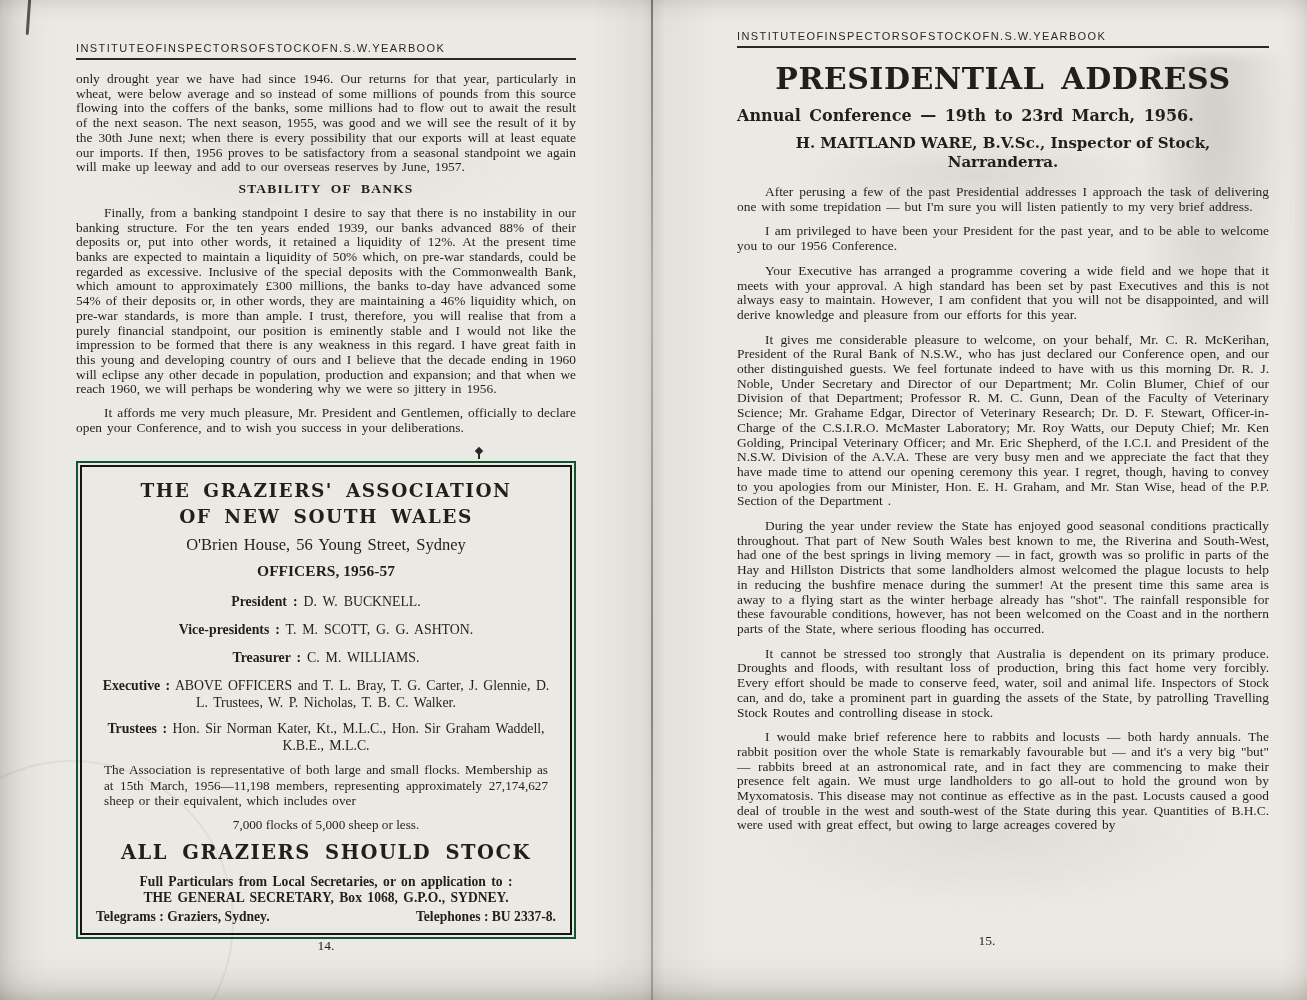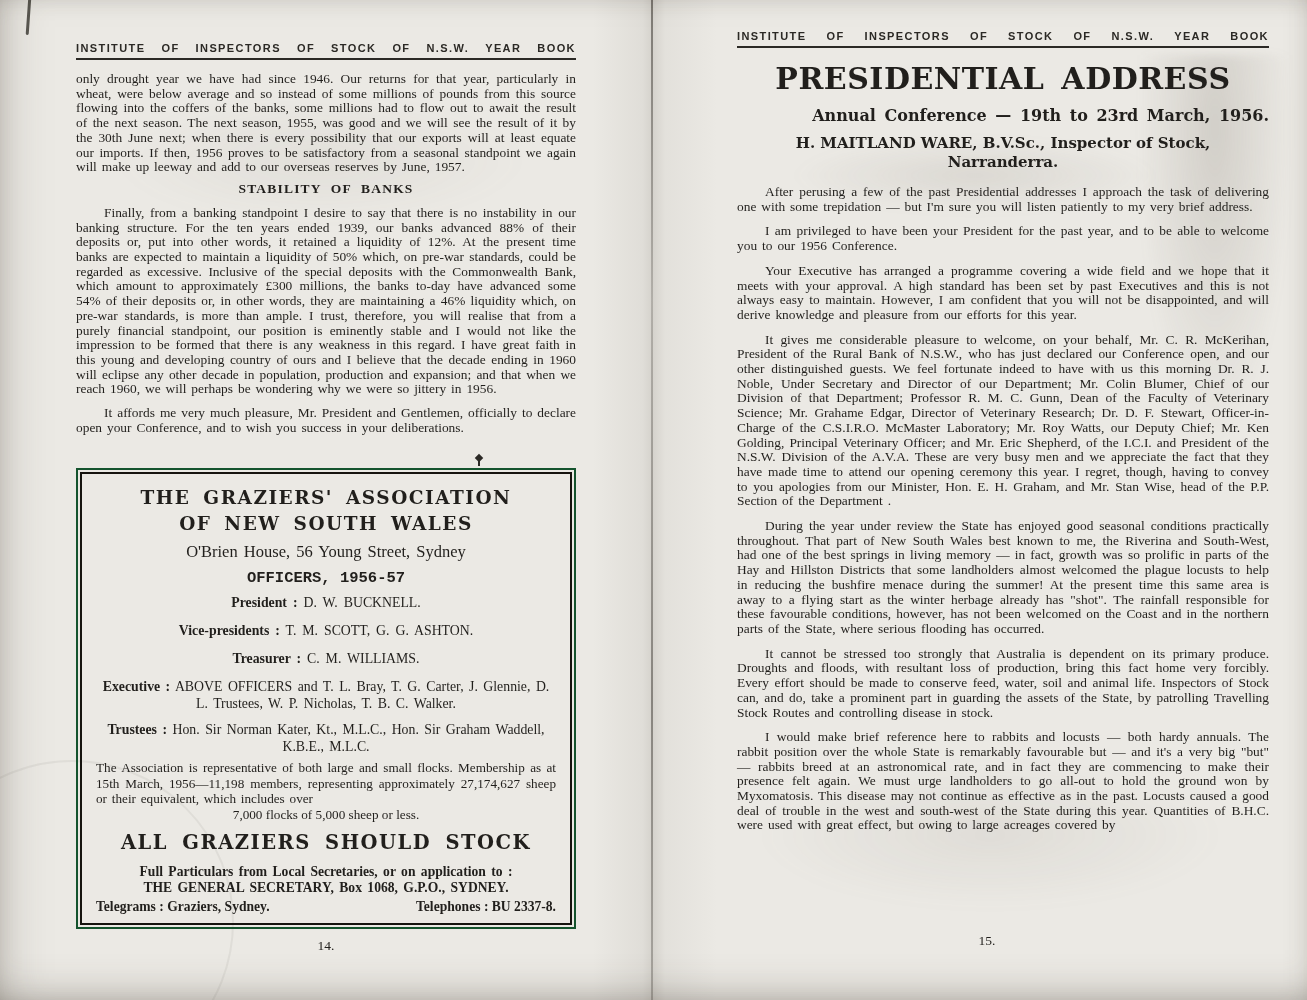--- a/index.html
+++ b/index.html
@@ -32,59 +32,59 @@
     background:radial-gradient(ellipse at 50% 50%,rgba(110,102,90,.07),rgba(110,102,90,0) 70%);}
   .smudge-d{left:755px;top:760px;width:470px;height:150px;filter:blur(7px);
     background:radial-gradient(ellipse at 50% 50%,rgba(110,102,90,.09),rgba(110,102,90,0) 70%);}
   .crease{position:absolute;left:-90px;top:760px;width:320px;height:320px;border-radius:50%;
     border:2px solid rgba(90,84,72,.08);z-index:0;}
 
   .col{position:absolute;z-index:2;}
   .left-col{left:76px;top:42px;width:500px;}
   .right-col{left:737px;top:30px;width:532px;}
 
-  .running-header{display:flex;justify-content:space-between;
-    font-family:"Liberation Sans",sans-serif;font-weight:700;font-size:11px;
+  .running-header{display:flex;
+    font-family:"Liberation Sans",sans-serif;font-weight:400;font-size:11px;
     letter-spacing:1.4px;color:#2b2925;}
   .header-rule{border:none;border-top:2px solid #2b2925;margin:4px 0 0;}
 
   .body-para{font-size:13.4px;line-height:14.7px;text-align:justify;
     word-spacing:1.6px;margin:0 0 10px;}
   .indent{text-indent:28px;}
   .left-col .first-para{margin-top:12px;margin-bottom:6px;}
   .section-heading{text-align:center;font-weight:700;font-size:13.5px;
     letter-spacing:1.2px;word-spacing:5px;margin:2px 0 9px;}
 
   .ornament{position:relative;height:11px;margin-bottom:2px;}
   .ornament .diamond{position:absolute;left:400px;top:0;width:6px;height:6px;
     background:#2b2925;transform:rotate(45deg);}
   .ornament .stem{position:absolute;left:402px;top:5px;width:2px;height:6px;background:#2b2925;}
 
   .advert{border:2px solid #14532d;padding:2px;}
   .advert-inner{border:2px solid #16140f;padding:11px 14px 8px;text-align:center;}
   .ad-title{font-family:"DejaVu Serif",serif;font-weight:700;font-size:18.5px;
     letter-spacing:1.5px;word-spacing:5px;line-height:26px;}
   .ad-address{font-size:16.5px;word-spacing:2px;margin-top:5px;}
-  .ad-officers-head{font-family:Liberation Mono, monospace;font-weight:700;font-size:15.5px;margin:7px 0 8px;}
+  .ad-officers-head{font-family:Liberation Serif, serif;font-weight:700;font-size:15.5px;margin:7px 0 14px;}
   .ad-line{font-size:13.8px;margin-bottom:12px;word-spacing:2.5px;}
   .ad-label{font-weight:700;}
   .ad-block{font-size:13.8px;line-height:16.5px;margin-bottom:10px;word-spacing:2px;}
   .ad-block.tight{margin-bottom:5px;}
-  .ad-membership{font-size:13.2px;line-height:15.4px;text-align:justify;word-spacing:1.5px;margin:0;}
+  .ad-membership{font-size:13.2px;line-height:15.4px;text-align:justify;word-spacing:1.5px;margin:8px;}
   .ad-membership-last{font-size:13.2px;margin:0 0 8px;}
   .ad-join{font-family:"DejaVu Serif",serif;font-weight:700;font-size:19.5px;
     letter-spacing:1.5px;word-spacing:6px;margin:4px 0 10px;}
   .ad-bold-line{font-weight:700;font-size:13.6px;line-height:16.5px;word-spacing:2px;}
   .ad-contact-row{display:flex;justify-content:space-between;font-weight:700;
     font-size:13.6px;margin-top:2px;}
 
   .title{font-family:"DejaVu Serif",serif;font-weight:700;font-size:30px;line-height:34px;
     text-align:center;letter-spacing:.5px;word-spacing:6px;margin:14px 0 0;}
   .subtitle{font-family:"DejaVu Serif",serif;font-weight:700;font-size:16px;
-    text-align:right;word-spacing:3px;margin:10px 0 0;}
+    text-align:left;word-spacing:3px;margin:10px 0 0;}
   .byline{font-family:"DejaVu Serif",serif;font-weight:700;font-size:15px;
     text-align:center;line-height:19px;}
   .byline.first{margin-top:9px;}
   .right-body{margin-top:13px;}
 
   .page-num{position:absolute;z-index:2;font-size:13.5px;text-align:center;}
   .page-num-left{left:76px;width:500px;top:938px;}
   .page-num-right{left:717px;width:540px;top:933px;}
 </style>
 </head>
@@ -114,21 +114,21 @@
         <span>BOOK</span>
       </div>
     <hr class="header-rule">
 
     <p class="body-para first-para">only drought year we have had since 1946.  Our returns for that year, particularly in wheat, were below average and so instead of some millions of pounds from this source flowing into the coffers of the banks, some millions had to flow out to await the result of the next season.  The next season, 1955, was good and we will see the result of it by the 30th June next; when there is every possibility that our exports will at least equate our imports.  If then, 1956 proves to be satisfactory from a seasonal standpoint we again will make up leeway and add to our overseas reserves by June, 1957.</p>
 
     <h3 class="section-heading">STABILITY OF BANKS</h3>
 
     <p class="body-para indent" style="margin-bottom:9px;">Finally, from a banking standpoint I desire to say that there is no instability in our banking structure.  For the ten years ended 1939, our banks advanced 88% of their deposits or, put into other words, it retained a liquidity of 12%.  At the present time banks are expected to maintain a liquidity of 50% which, on pre-war standards, could be regarded as excessive.  Inclusive of the special deposits with the Commonwealth Bank, which amount to approximately £300 millions, the banks to-day have advanced some 54% of their deposits or, in other words, they are maintaining a 46% liquidity which, on pre-war standards, is more than ample.  I trust, therefore, you will realise that from a purely financial standpoint, our position is eminently stable and I would not like the impression to be formed that there is any weakness in this regard. I have great faith in this young and developing country of ours and I believe that the decade ending in 1960 will eclipse any other decade in population, production and expansion; and that when we reach 1960, we will perhaps be wondering why we were so jittery in 1956.</p>
 
-    <p class="body-para indent" style="margin-bottom:20px;">It affords me very much pleasure, Mr. President and Gentlemen, officially to declare open your Conference, and to wish you success in your deliberations.</p>
+    <p class="body-para indent" style="margin-bottom:13px;">It affords me very much pleasure, Mr. President and Gentlemen, officially to declare open your Conference, and to wish you success in your deliberations.</p>
 
     <div class="ornament">
       <span class="diamond"></span>
       <span class="stem"></span>
     </div>
 
     <div class="advert">
       <div class="advert-inner">
         <div class="ad-title">THE GRAZIERS' ASSOCIATION</div>
         <div class="ad-title">OF NEW SOUTH WALES</div>

